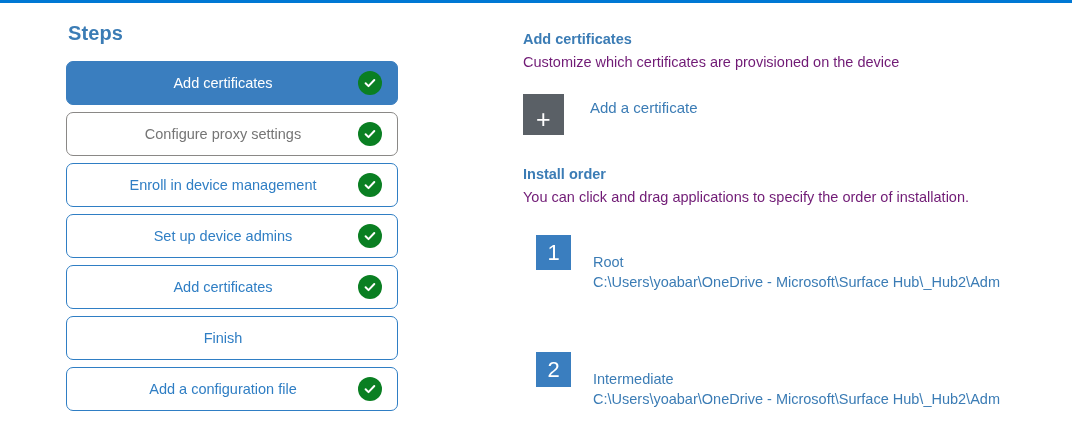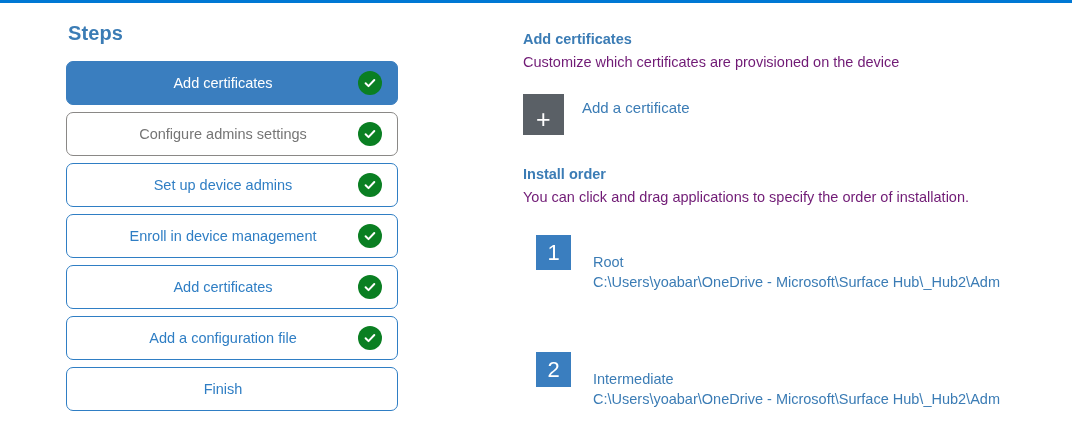--- a/index.html
+++ b/index.html
@@ -143,21 +143,21 @@
     top: 13px;
     color: #ffffff;
     font-size: 25px;
     line-height: 25px;
     font-weight: 300;
   }
   #add-certificate-label {
     font-size: 15px;
     color: #3b7cb5;
     line-height: 18px;
-    margin-left: 18px;
+    margin-left: 26px;
     margin-top: 5px;
   }
 
   
   #install-order-block { margin-top: 30px; }
 
   #install-order-list { margin-top: 28px; }
 
   .install-item {
     display: flex;
@@ -206,66 +206,66 @@
     <div class="step-button is-active">
       <span class="step-label">Add certificates</span>
       <span class="step-check">
         <svg width="14" height="14" viewBox="0 0 14 14">
             <path d="M2.6 7.3 L5.5 10.1 L11.3 4.0" fill="none" stroke="#ffffff" stroke-width="2" stroke-linecap="round" stroke-linejoin="round"></path>
           </svg>
       </span>
     </div>
 
     <div class="step-button is-muted">
-      <span class="step-label">Configure admins settings</span>
+      <span class="step-label">Configure proxy settings</span>
+      <span class="step-check">
+        <svg width="14" height="14" viewBox="0 0 14 14">
+            <path d="M2.6 7.3 L5.5 10.1 L11.3 4.0" fill="none" stroke="#ffffff" stroke-width="2" stroke-linecap="round" stroke-linejoin="round"></path>
+          </svg>
+      </span>
+    </div>
+
+    <div class="step-button">
+      <span class="step-label">Enroll in device management</span>
       <span class="step-check">
         <svg width="14" height="14" viewBox="0 0 14 14">
             <path d="M2.6 7.3 L5.5 10.1 L11.3 4.0" fill="none" stroke="#ffffff" stroke-width="2" stroke-linecap="round" stroke-linejoin="round"></path>
           </svg>
       </span>
     </div>
 
     <div class="step-button">
       <span class="step-label">Set up device admins</span>
       <span class="step-check">
         <svg width="14" height="14" viewBox="0 0 14 14">
             <path d="M2.6 7.3 L5.5 10.1 L11.3 4.0" fill="none" stroke="#ffffff" stroke-width="2" stroke-linecap="round" stroke-linejoin="round"></path>
           </svg>
       </span>
     </div>
 
     <div class="step-button">
-      <span class="step-label">Enroll in device management</span>
-      <span class="step-check">
-        <svg width="14" height="14" viewBox="0 0 14 14">
-            <path d="M2.6 7.3 L5.5 10.1 L11.3 4.0" fill="none" stroke="#ffffff" stroke-width="2" stroke-linecap="round" stroke-linejoin="round"></path>
-          </svg>
-      </span>
-    </div>
-
-    <div class="step-button">
       <span class="step-label">Add certificates</span>
       <span class="step-check">
         <svg width="14" height="14" viewBox="0 0 14 14">
             <path d="M2.6 7.3 L5.5 10.1 L11.3 4.0" fill="none" stroke="#ffffff" stroke-width="2" stroke-linecap="round" stroke-linejoin="round"></path>
           </svg>
       </span>
     </div>
 
     <div class="step-button">
+      <span class="step-label">Finish</span>
+    </div>
+
+    <div class="step-button">
       <span class="step-label">Add a configuration file</span>
       <span class="step-check">
         <svg width="14" height="14" viewBox="0 0 14 14">
             <path d="M2.6 7.3 L5.5 10.1 L11.3 4.0" fill="none" stroke="#ffffff" stroke-width="2" stroke-linecap="round" stroke-linejoin="round"></path>
           </svg>
       </span>
-    </div>
-
-    <div class="step-button">
-      <span class="step-label">Finish</span>
     </div>
   </div>
 
   <div id="detail-pane">
 
     <h3 class="section-heading">Add certificates</h3>
     <p class="section-subtext">Customize which certificates are provisioned on the device</p>
 
     <div id="add-certificate-row">
       <div id="add-certificate-tile">

